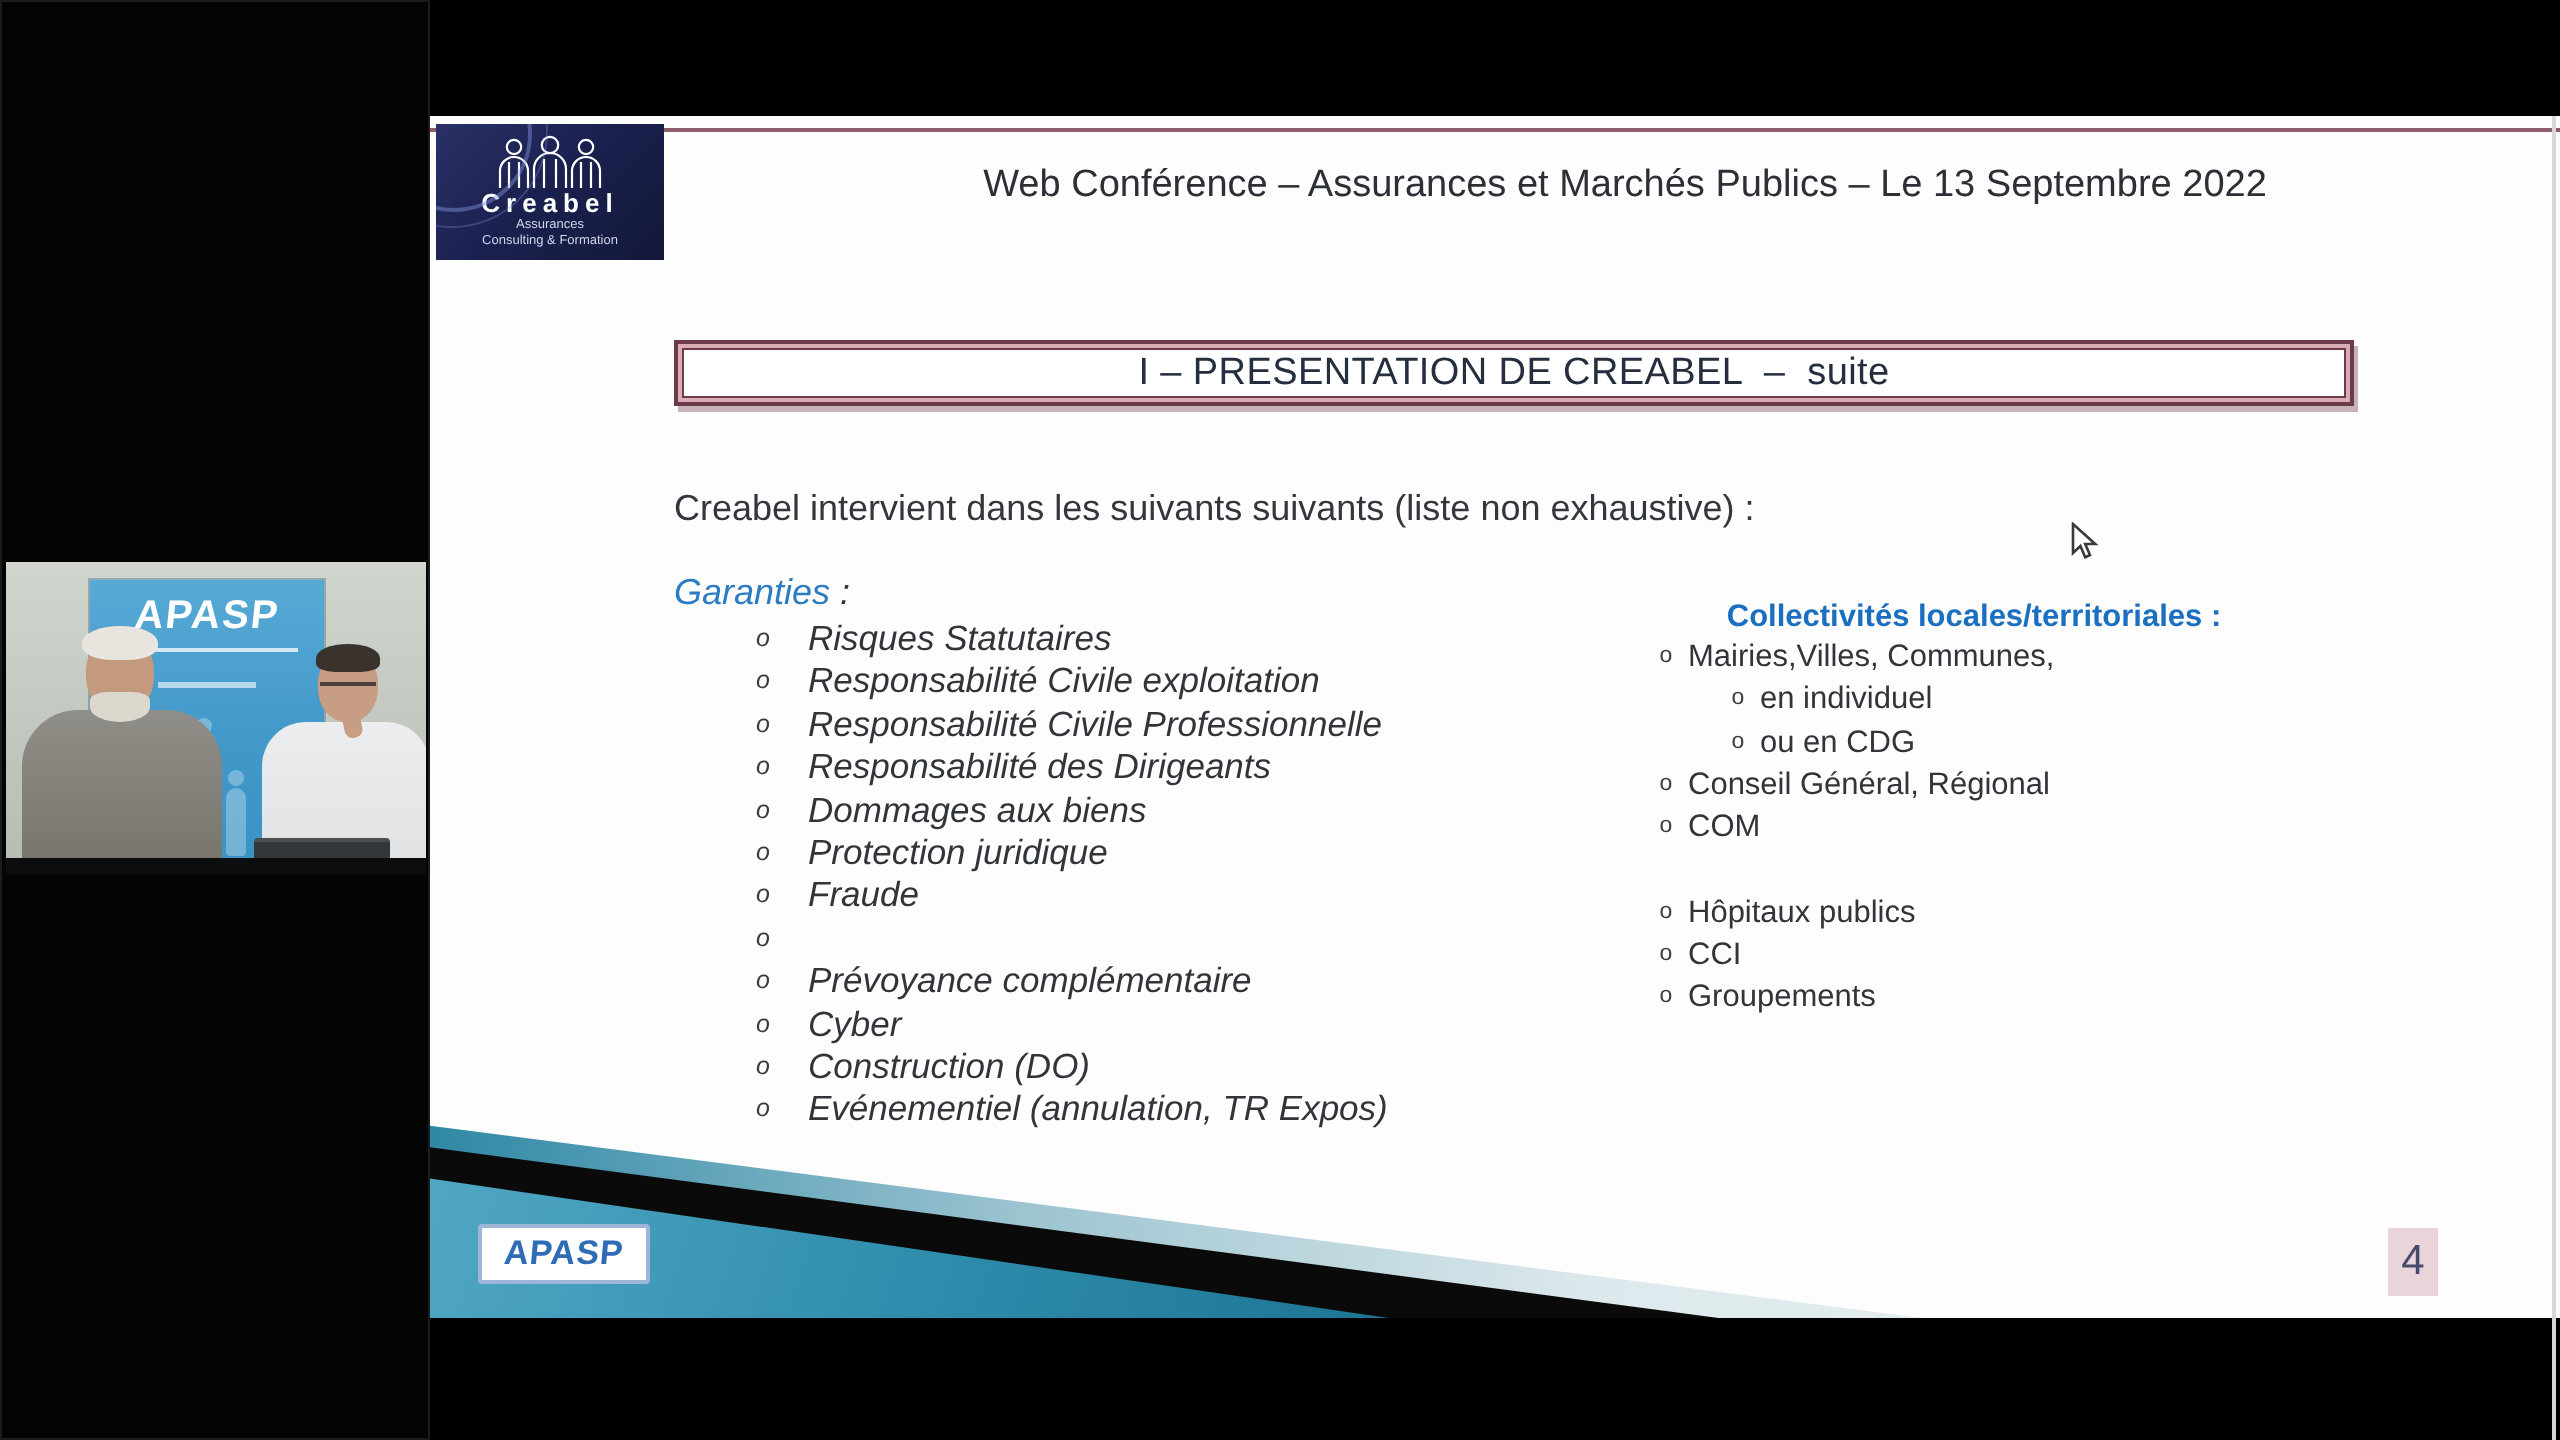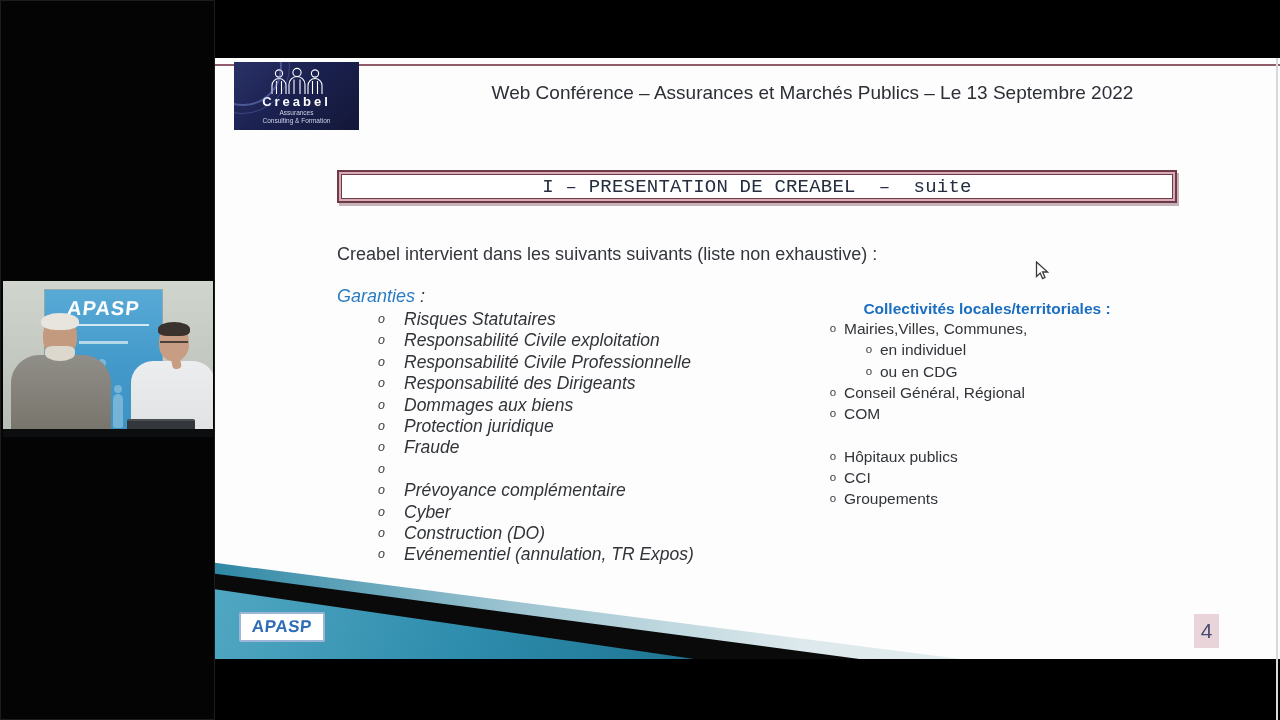--- a/index.html
+++ b/index.html
@@ -25,31 +25,31 @@
   .head-r{position:absolute;left:156px;top:44px;width:30px;height:36px;border-radius:46%;background:#c79e83;}
   .head-r::before{content:"";position:absolute;top:-3px;left:-1px;right:-1px;height:14px;border-radius:50% 50% 30% 30%;background:#3a322d;}
   .glasses{position:absolute;left:157px;top:60px;width:28px;height:4px;border-top:2px solid #4b413a;}
   .arm-r{position:absolute;left:168px;top:68px;width:9px;height:20px;background:#c79e83;border-radius:4px;transform:rotate(-12deg);}
   .laptop{position:absolute;left:124px;top:138px;width:68px;height:16px;background:#33363a;border-top:2px solid #4a4e53;border-radius:2px;}
   .table-edge{position:absolute;left:0;bottom:0;width:100%;height:8px;background:#0c0d0f;}
 
   
   .slide{position:absolute;left:215px;top:58px;width:1065px;height:601px;background:#fdfdfd;}
   .top-rule{position:absolute;left:0;right:0;top:6px;height:2px;background:#7d4250;opacity:.85;}
-  .brand-logo{position:absolute;left:3px;top:4px;width:125px;height:68px;background:linear-gradient(135deg,#2a3166 0%,#1b2150 45%,#131838 100%);z-index:3;overflow:hidden;color:#fff;text-align:center;margin-left:16px;}
+  .brand-logo{position:absolute;left:3px;top:4px;width:114px;height:68px;background:linear-gradient(135deg,#2a3166 0%,#1b2150 45%,#131838 100%);z-index:3;overflow:hidden;color:#fff;text-align:center;}
   .brand-logo::before{content:"";position:absolute;left:-30px;top:-34px;width:74px;height:74px;border-radius:50%;border:2px solid rgba(130,150,225,.45);}
   .brand-logo::after{content:"";position:absolute;left:-40px;top:-44px;width:94px;height:94px;border-radius:50%;border:1px solid rgba(130,150,225,.3);}
   .people-svg{display:block;margin:5px auto 0;}
   .brand-name{font-size:13px;font-weight:bold;letter-spacing:3px;line-height:14px;}
   .brand-sub{font-size:6.5px;line-height:8px;color:#cfd4ea;}
   .slide-title{position:absolute;left:135px;right:5px;top:24px;text-align:center;font-size:19px;color:#2d2f36;}
   .section-box{position:absolute;left:122px;top:112px;width:840px;height:33px;border:2px solid #6d3a49;background:#6d3a49;box-shadow:2px 3px 0 rgba(109,58,73,.38);}
   .section-box .sb2{width:100%;height:100%;border:2px solid #d9abb5;background:#d9abb5;}
   .section-box .sb3{width:100%;height:100%;border:1px solid #6d3a49;background:#fff;display:flex;align-items:center;justify-content:center;}
-  .section-box span{font-size:19px;color:#252e3f;white-space:pre;letter-spacing:.2px;font-family:Liberation Mono, monospace;}
+  .section-box span{font-size:19px;color:#252e3f;white-space:pre;letter-spacing:.2px;}
   .intro{position:absolute;left:122px;top:186px;font-size:18px;color:#33363c;}
   .col-title{font-size:18px;color:#33363c;}
   .col-title .blue{color:#2b7cc3;}
   .col-left{position:absolute;left:122px;top:228px;width:460px;font-style:italic;}
   .col-left .list{margin-top:2px;}
   .row{display:flex;line-height:21.4px;min-height:21.4px;font-size:17.5px;color:#313439;}
   .col-left .row{padding-left:41px;}
   .bullet{width:26px;font-size:12.5px;color:#3a3d42;flex:none;}
   .col-right{position:absolute;left:562px;top:242px;width:420px;text-align:center;}
   .col-right .col-title{font-size:15.5px;font-weight:bold;color:#1b6fc1;}

